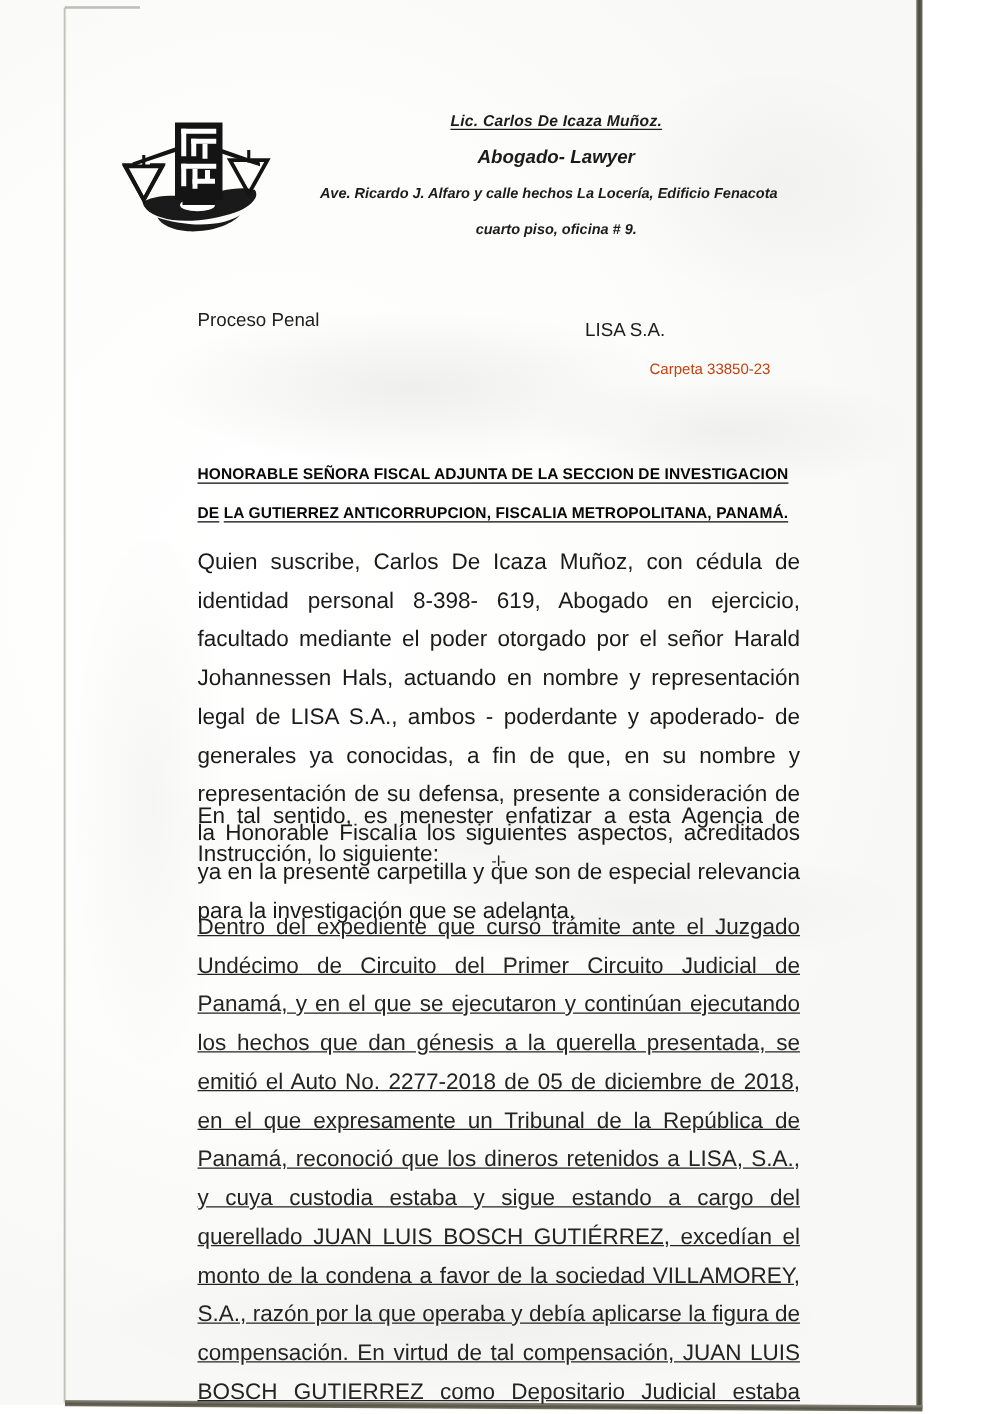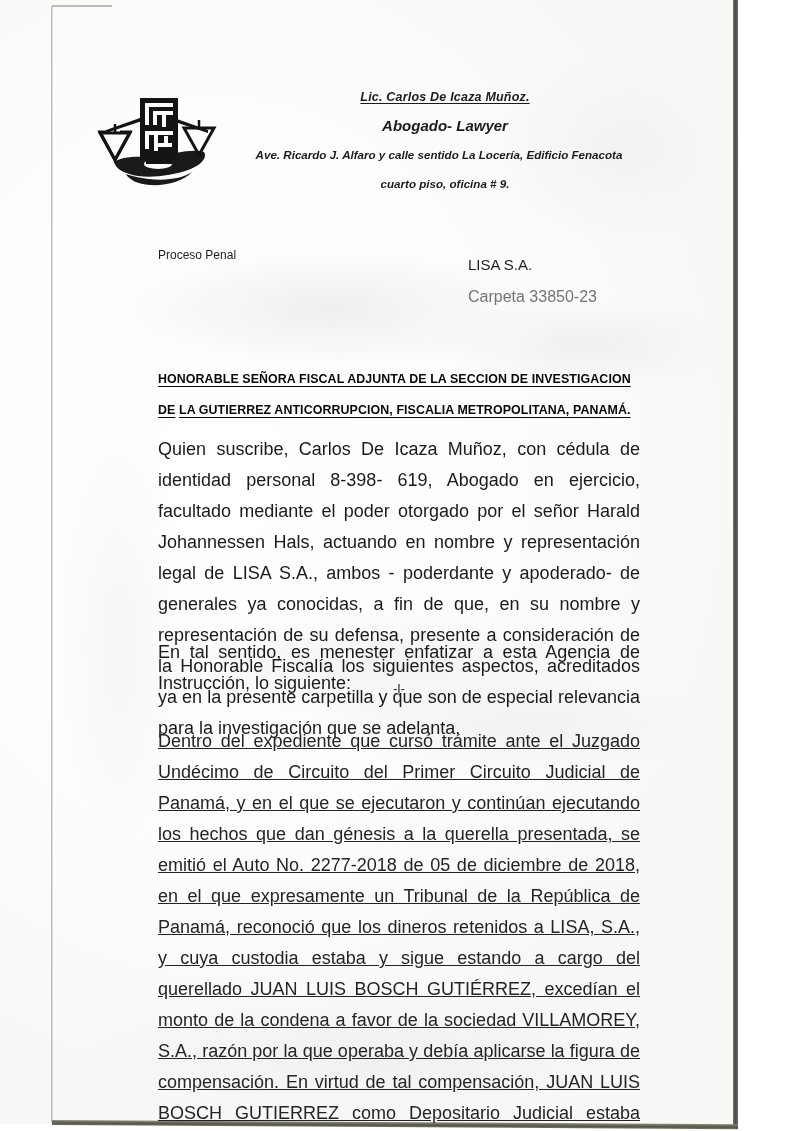--- a/index.html
+++ b/index.html
@@ -129,31 +129,32 @@
   .lh-addr2 {
     font-size: 11.6px;
     line-height: 14px;
     padding-top: 15px;
   }
 
   
   .caseblock { position: absolute; left: 0; top: 248px; width: 700px; height: 60px; }
   .proceso {
     position: absolute; left: 158px; top: 0;
-    font-size: 12px; color: #1d1d1d;
+    font-size: 15px; color: #1d1d1d;
   }
   .party {
     position: absolute; left: 468px; top: 8px;
     font-size: 15px; color: #1d1d1d;
     width: 200px;
   }
   .folder {
     position: absolute; left: 468px; top: 40px;
-    font-size: 16px; color: #737373;
+    font-size: 12px; color: #c2410c;
     width: 200px;
+    text-align: center;
   }
 
   
   .heading {
     position: absolute;
     left: 158px; top: 364px;
     width: 482px;
     font-size: 12.4px;
     font-weight: bold;
     line-height: 31px;
@@ -247,21 +248,21 @@
           <rect x="58" y="57" width="18" height="4" fill="#ffffff"></rect>
           <rect x="68" y="50" width="4" height="9" fill="#ffffff"></rect>
 
           <rect x="50" y="72" width="26" height="6" fill="#141414"></rect>
         </svg>
       </div>
 
       <div class="lh-lines">
         <div class="lh-name">Lic. Carlos De Icaza Muñoz.</div>
         <div class="lh-role">Abogado- Lawyer</div>
-        <div class="lh-addr1">Ave. Ricardo J. Alfaro y calle sentido La Locería, Edificio Fenacota</div>
+        <div class="lh-addr1">Ave. Ricardo J. Alfaro y calle hechos La Locería, Edificio Fenacota</div>
         <div class="lh-addr2">cuarto piso, oficina # 9.</div>
       </div>
     </div>
 
     <div class="caseblock">
       <div class="proceso">Proceso Penal</div>
       <div class="party">LISA S.A.</div>
       <div class="folder">Carpeta 33850-23</div>
     </div>
 

